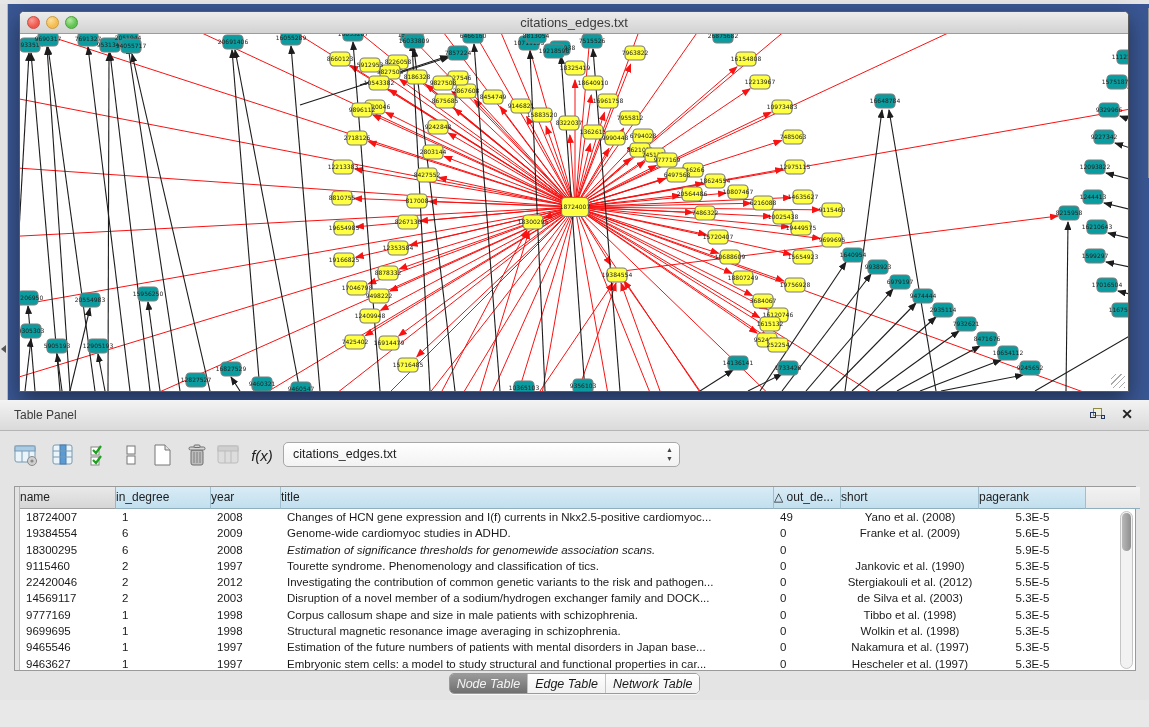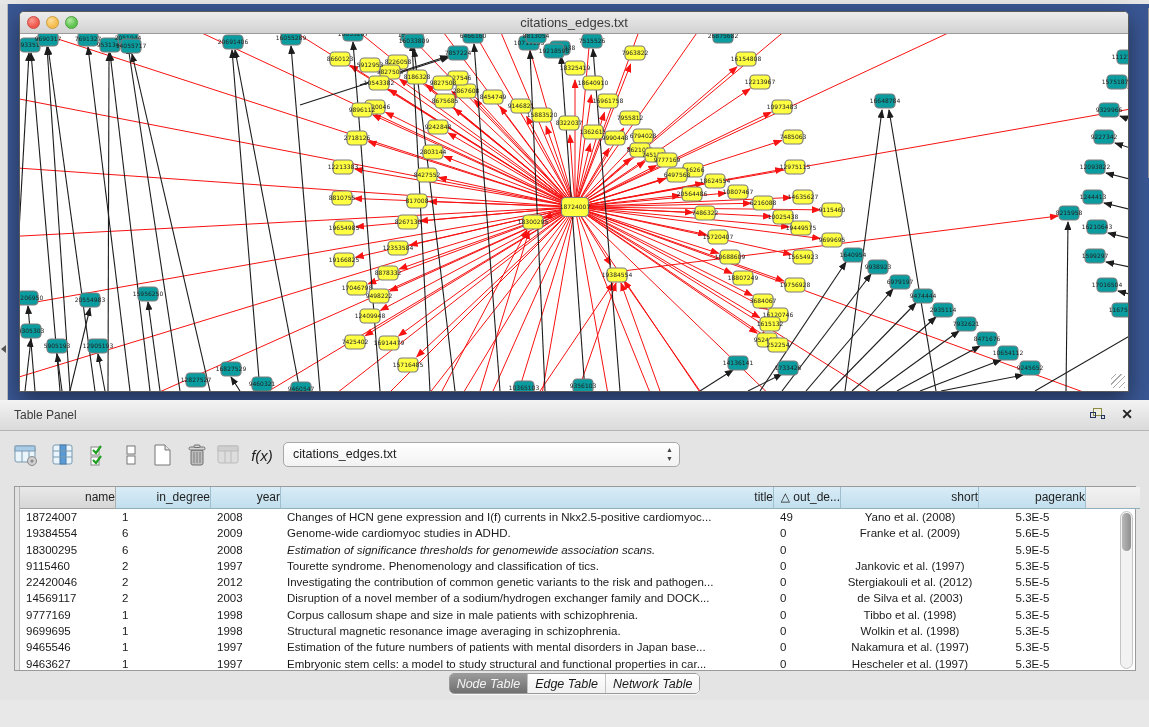--- a/index.html
+++ b/index.html
@@ -37,21 +37,21 @@
   .close-icon { position:absolute; right:16px; top:6px; font-size:14px; font-weight:bold; color:#222; line-height:16px; }
 
   .toolbar { position:relative; height:48px; }
   .tool { position:absolute; top:10px; width:28px; height:28px; display:flex; align-items:center; justify-content:center; }
   .combo { position:absolute; left:283px; top:11px; width:397px; height:25px; background:linear-gradient(#FFFFFF,#F2F2F2); border:1px solid #A8A8A8; border-radius:5px; font-size:12.5px; color:#222; line-height:23px; padding-left:9px; }
   .combo .arrows { position:absolute; right:6px; top:2px; font-size:7px; color:#444; line-height:9px; text-align:center; }
 
   .table-wrap { position:absolute; left:14px; top:86px; width:1122px; height:185px; background:#FFFFFF; border:1px solid #9A9A9A; }
   .gutter { position:absolute; left:0; top:0; width:5px; height:100%; background:#E3E3E3; border-right:1px solid #B9B9B9; }
   .thead { position:absolute; left:5px; top:0; height:22px; display:flex; }
-  .th { height:22px; border-right:1px solid #9FBFCE; border-bottom:1px solid #8FAFBE; background:linear-gradient(#D8ECF6,#C2DFEE); font-size:12px; color:#1E1E1E; text-align:right; line-height:21px; overflow:hidden; white-space:nowrap; }
+  .th { height:22px; border-right:1px solid #9FBFCE; border-bottom:1px solid #8FAFBE; background:linear-gradient(#D8ECF6,#C2DFEE); font-size:12px; color:#1E1E1E; text-align:left; line-height:21px; overflow:hidden; white-space:nowrap; }
   .th.gray { background:linear-gradient(#E9E9E9,#D6D6D6); border-right:1px solid #AFAFAF; border-bottom:1px solid #9F9F9F; }
   .th.filler { background:linear-gradient(#F2F2F2,#E6E6E6); border-right:none; }
   .tbody { position:absolute; left:5px; top:22px; width:1066px; }
   .tr { display:flex; height:16.3px; }
   .td { font-size:11.5px; color:#1A1A1A; line-height:16px; white-space:nowrap; overflow:hidden; padding-left:6px; }
   .td.center { text-align:center; padding-left:0; }
   .vscroll { position:absolute; right:2px; top:24px; width:13px; height:158px; background:#F2F2F2; border:1px solid #C5C5C5; border-radius:7px; }
   .vscroll .thumb { position:absolute; left:1px; top:1px; width:9px; height:38px; background:linear-gradient(90deg,#B9B9B9,#8F8F8F); border-radius:5px; }
 
   .tabbar { position:absolute; left:0; top:273px; width:1149px; height:26px; display:flex; justify-content:center; }
@@ -907,21 +907,21 @@
             <div class="td" style="width: 67px;">0</div>
             <div class="td center" style="width: 138px; margin-top: 46px;">Dudbridge et al. (2008)</div>
             <div class="td center" style="width: 107px;">5.9E-5</div>
           </div>
           <div class="tr">
             <div class="td" style="width: 96px;">9115460</div>
             <div class="td" style="width: 95px;">2</div>
             <div class="td" style="width: 70px;">1997</div>
             <div class="td" style="width: 493px;">Tourette syndrome. Phenomenology and classification of tics.</div>
             <div class="td" style="width: 67px;">0</div>
-            <div class="td center" style="width: 138px;">Jankovic et al. (1997)</div>
+            <div class="td center" style="width: 138px;">Jankovic et al. (1990)</div>
             <div class="td center" style="width: 107px;">5.3E-5</div>
           </div>
           <div class="tr">
             <div class="td" style="width: 96px;">22420046</div>
             <div class="td" style="width: 95px;">2</div>
             <div class="td" style="width: 70px;">2012</div>
             <div class="td" style="width: 493px;">Investigating the contribution of common genetic variants to the risk and pathogen...</div>
             <div class="td" style="width: 67px;">0</div>
             <div class="td center" style="width: 138px;">Stergiakouli et al. (2012)</div>
             <div class="td center" style="width: 107px;">5.5E-5</div>

